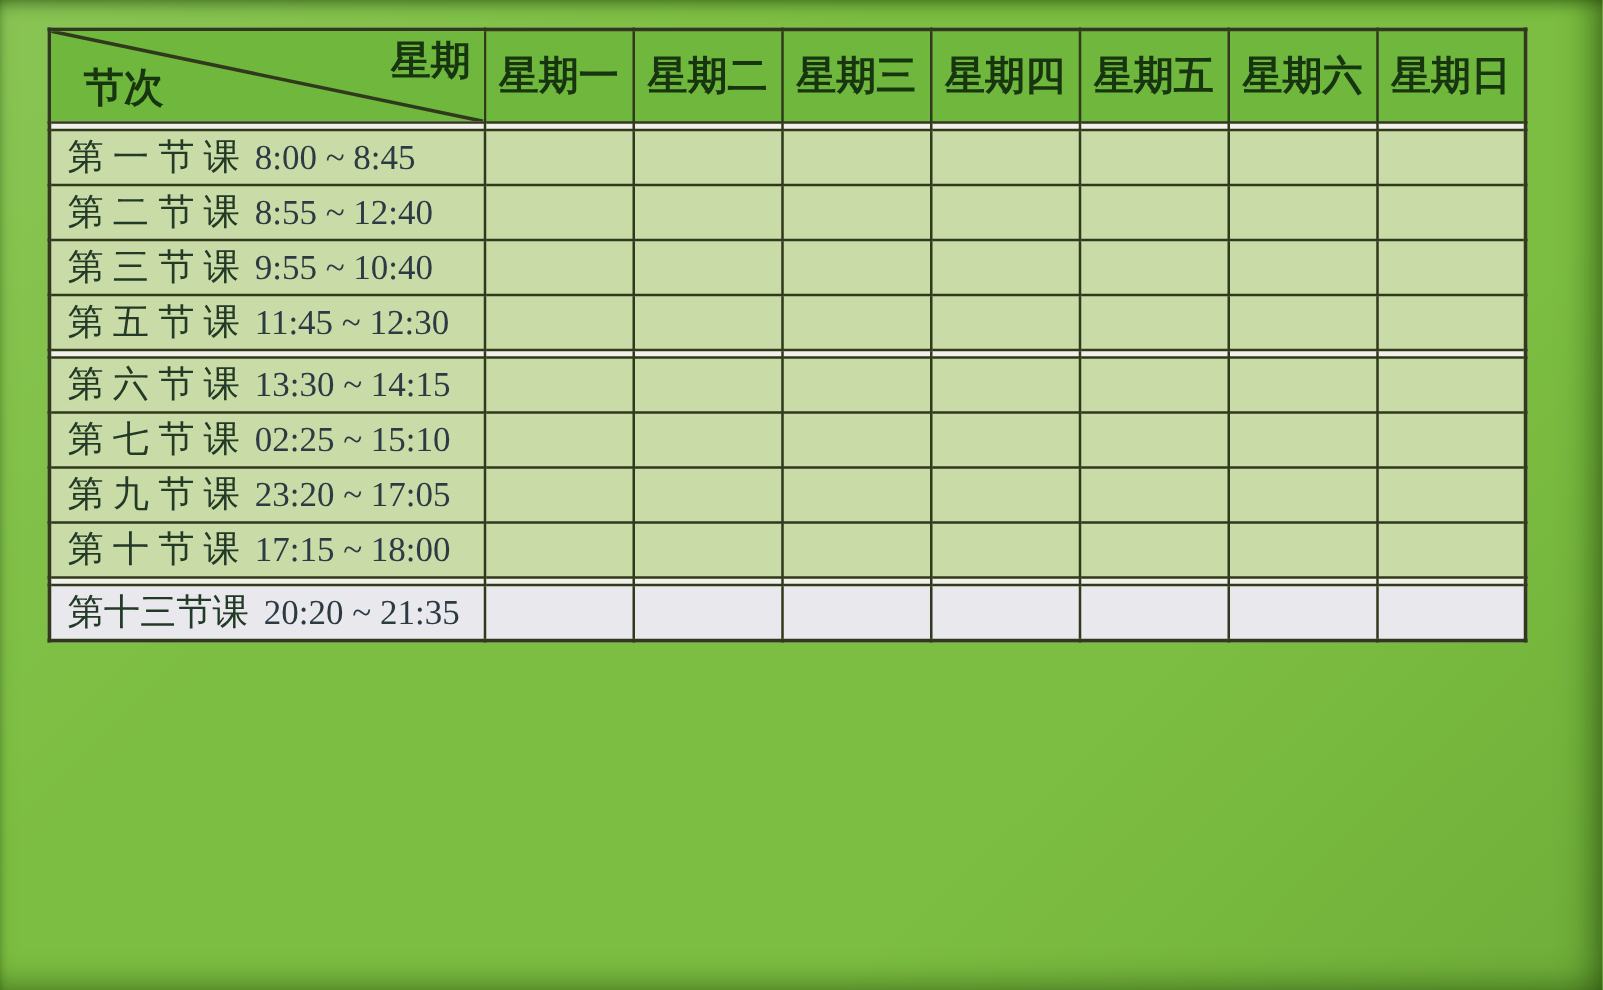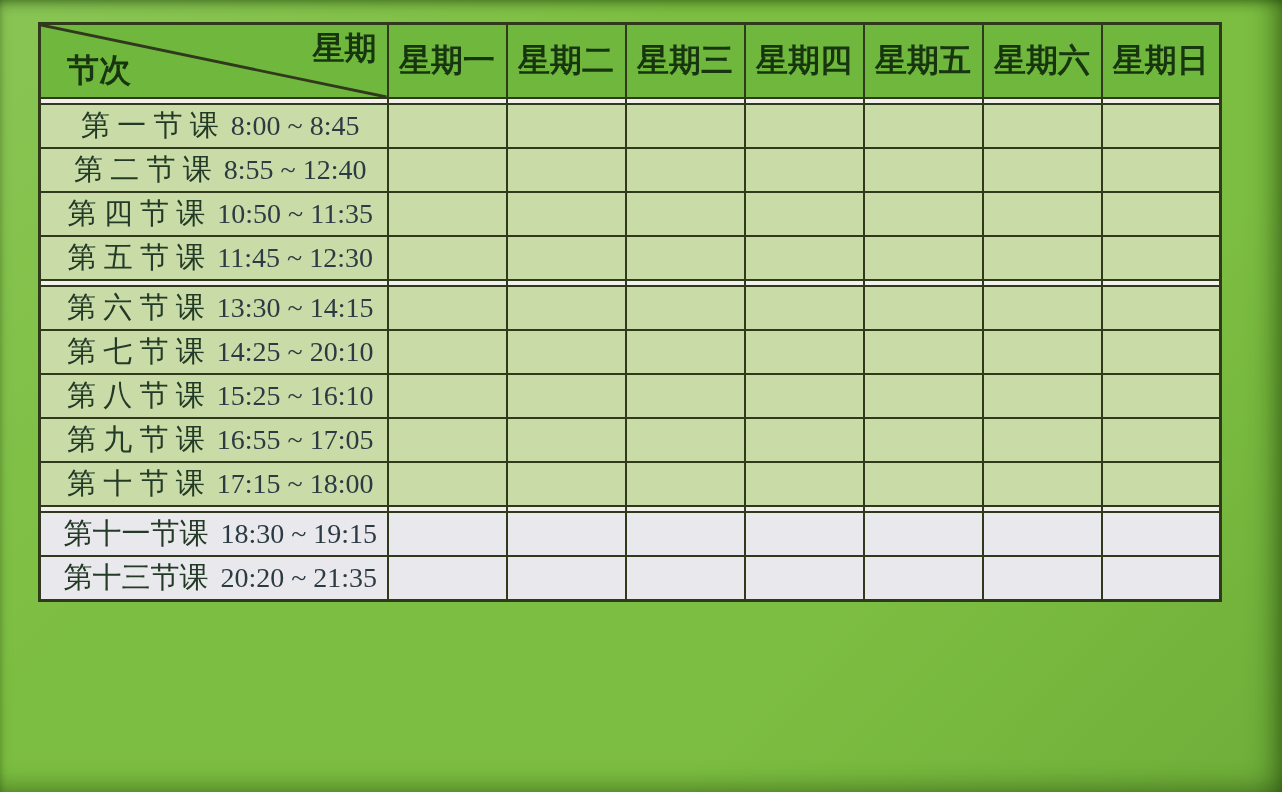--- a/index.html
+++ b/index.html
@@ -55,21 +55,21 @@
   }
   th.corner { position: relative; }
   th.corner svg { position: absolute; inset: 0; width: 100%; height: 100%; }
   .corner-week  { position: absolute; top: 2px;  right: 10px; }
   .corner-period{ position: absolute; bottom: 4px; left: 26px; }
   .schedule tbody td { height: 42px; vertical-align: middle; }
   tr.period td.c   { background: var(--cell-green, #c9dba6); }
   tr.period.w td.c { background: var(--cell-white, #e9e9ed); }
   tr.period td.label {
     background: var(--cell-green, #c9dba6);
-    text-align: center;
+    text-align: left;
     white-space: nowrap;
     padding-left: 13px;
   }
   tr.period.w td.label { background: var(--cell-white, #e9e9ed); }
   .pname { font-size: 29px; color: var(--text, #233a26); }
   .ptime { font-size: 28px; color: var(--time-text, #2c3a44); margin-left: 12px; }
   tr.divider td { height: 4px; background: var(--divider-gap, #f2f0ea); }
 </style>
 </head>
 <body>
@@ -129,21 +129,21 @@
         <td class="label"><span class="pname">第 二 节 课</span><span class="ptime">8:55 ~ 12:40</span></td>
       <td class="c"></td>
           <td class="c"></td>
           <td class="c"></td>
           <td class="c"></td>
           <td class="c"></td>
           <td class="c"></td>
           <td class="c"></td>
         </tr>
       <tr class="period">
-        <td class="label"><span class="pname">第 四 节 课</span><span class="ptime">10:50 ~ 11:35</span></td>
+        <td class="label"><span class="pname">第 三 节 课</span><span class="ptime">9:55 ~ 10:40</span></td>
       <td class="c"></td>
           <td class="c"></td>
           <td class="c"></td>
           <td class="c"></td>
           <td class="c"></td>
           <td class="c"></td>
           <td class="c"></td>
         </tr>
       <tr class="period">
         <td class="label"><span class="pname">第 五 节 课</span><span class="ptime">11:45 ~ 12:30</span></td>
@@ -169,41 +169,31 @@
         <td class="label"><span class="pname">第 六 节 课</span><span class="ptime">13:30 ~ 14:15</span></td>
       <td class="c"></td>
           <td class="c"></td>
           <td class="c"></td>
           <td class="c"></td>
           <td class="c"></td>
           <td class="c"></td>
           <td class="c"></td>
         </tr>
       <tr class="period">
-        <td class="label"><span class="pname">第 七 节 课</span><span class="ptime">14:25 ~ 20:10</span></td>
-      <td class="c"></td>
-          <td class="c"></td>
-          <td class="c"></td>
-          <td class="c"></td>
-          <td class="c"></td>
-          <td class="c"></td>
-          <td class="c"></td>
-        </tr>
-      <tr class="period">
-        <td class="label"><span class="pname">第 八 节 课</span><span class="ptime">15:25 ~ 16:10</span></td>
-      <td class="c"></td>
-          <td class="c"></td>
-          <td class="c"></td>
-          <td class="c"></td>
-          <td class="c"></td>
-          <td class="c"></td>
-          <td class="c"></td>
-        </tr>
-      <tr class="period">
-        <td class="label"><span class="pname">第 九 节 课</span><span class="ptime">16:55 ~ 17:05</span></td>
+        <td class="label"><span class="pname">第 七 节 课</span><span class="ptime">02:25 ~ 15:10</span></td>
+      <td class="c"></td>
+          <td class="c"></td>
+          <td class="c"></td>
+          <td class="c"></td>
+          <td class="c"></td>
+          <td class="c"></td>
+          <td class="c"></td>
+        </tr>
+      <tr class="period">
+        <td class="label"><span class="pname">第 九 节 课</span><span class="ptime">23:20 ~ 17:05</span></td>
       <td class="c"></td>
           <td class="c"></td>
           <td class="c"></td>
           <td class="c"></td>
           <td class="c"></td>
           <td class="c"></td>
           <td class="c"></td>
         </tr>
       <tr class="period">
         <td class="label"><span class="pname">第 十 节 课</span><span class="ptime">17:15 ~ 18:00</span></td>
@@ -217,30 +207,20 @@
         </tr>
       <tr class="divider">
           <td></td>
           <td></td>
           <td></td>
           <td></td>
           <td></td>
           <td></td>
           <td></td>
           <td></td>
-        </tr>
-      <tr class="period w">
-        <td class="label"><span class="pname">第十一节课</span><span class="ptime">18:30 ~ 19:15</span></td>
-      <td class="c"></td>
-          <td class="c"></td>
-          <td class="c"></td>
-          <td class="c"></td>
-          <td class="c"></td>
-          <td class="c"></td>
-          <td class="c"></td>
         </tr>
       <tr class="period w">
         <td class="label"><span class="pname">第十三节课</span><span class="ptime">20:20 ~ 21:35</span></td>
       <td class="c"></td>
           <td class="c"></td>
           <td class="c"></td>
           <td class="c"></td>
           <td class="c"></td>
           <td class="c"></td>
           <td class="c"></td>

